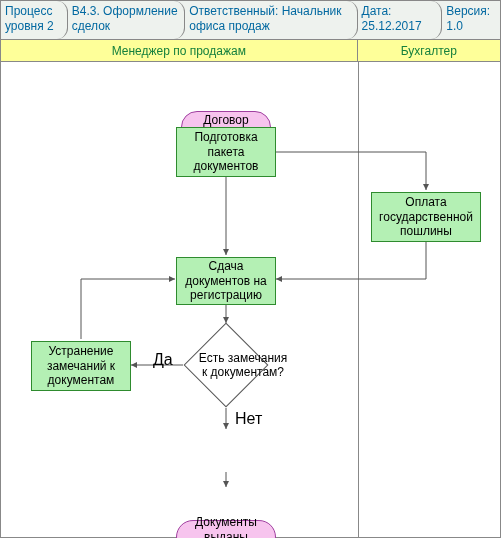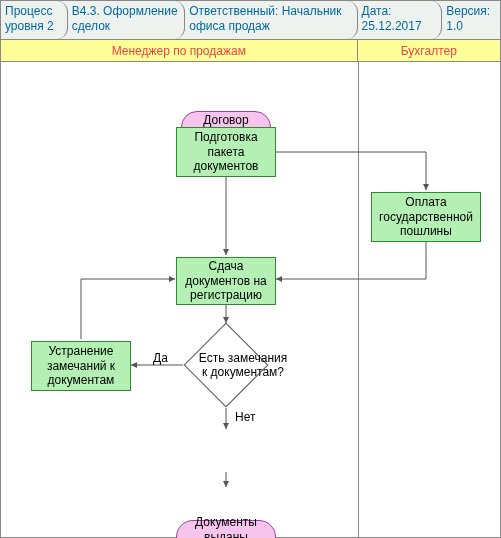--- a/index.html
+++ b/index.html
@@ -40,21 +40,21 @@
   .lanes-title {
     display: flex;
     height: 22px;
     background: #feff99;
     border-bottom: 1px solid #888;
   }
   .lane-title {
     text-align: center;
     line-height: 22px;
     border-right: 1px solid #888;
-    color: #ef4444;
+    color: #15803d;
   }
   .lane-title:last-child { border-right: none; }
   .lt1 { width: 358px; }
   .lt2 { width: 143px; }
 
   
   .lanes-body {
     position: relative;
     height: 476px;
   }
@@ -103,21 +103,21 @@
     top: 0; left: 0; right: 0; bottom: 0;
     display: flex;
     align-items: center;
     justify-content: center;
     text-align: center;
     line-height: 1.2;
     padding: 8px;
   }
   .edge-label {
     position: absolute;
-    font-size: 12px;
+    font-size: 16px;
     color: #000;
     background: transparent;
   }
   svg.connectors {
     position: absolute;
     top: 0; left: 0;
     pointer-events: none;
   }
 </style>
 </head>

